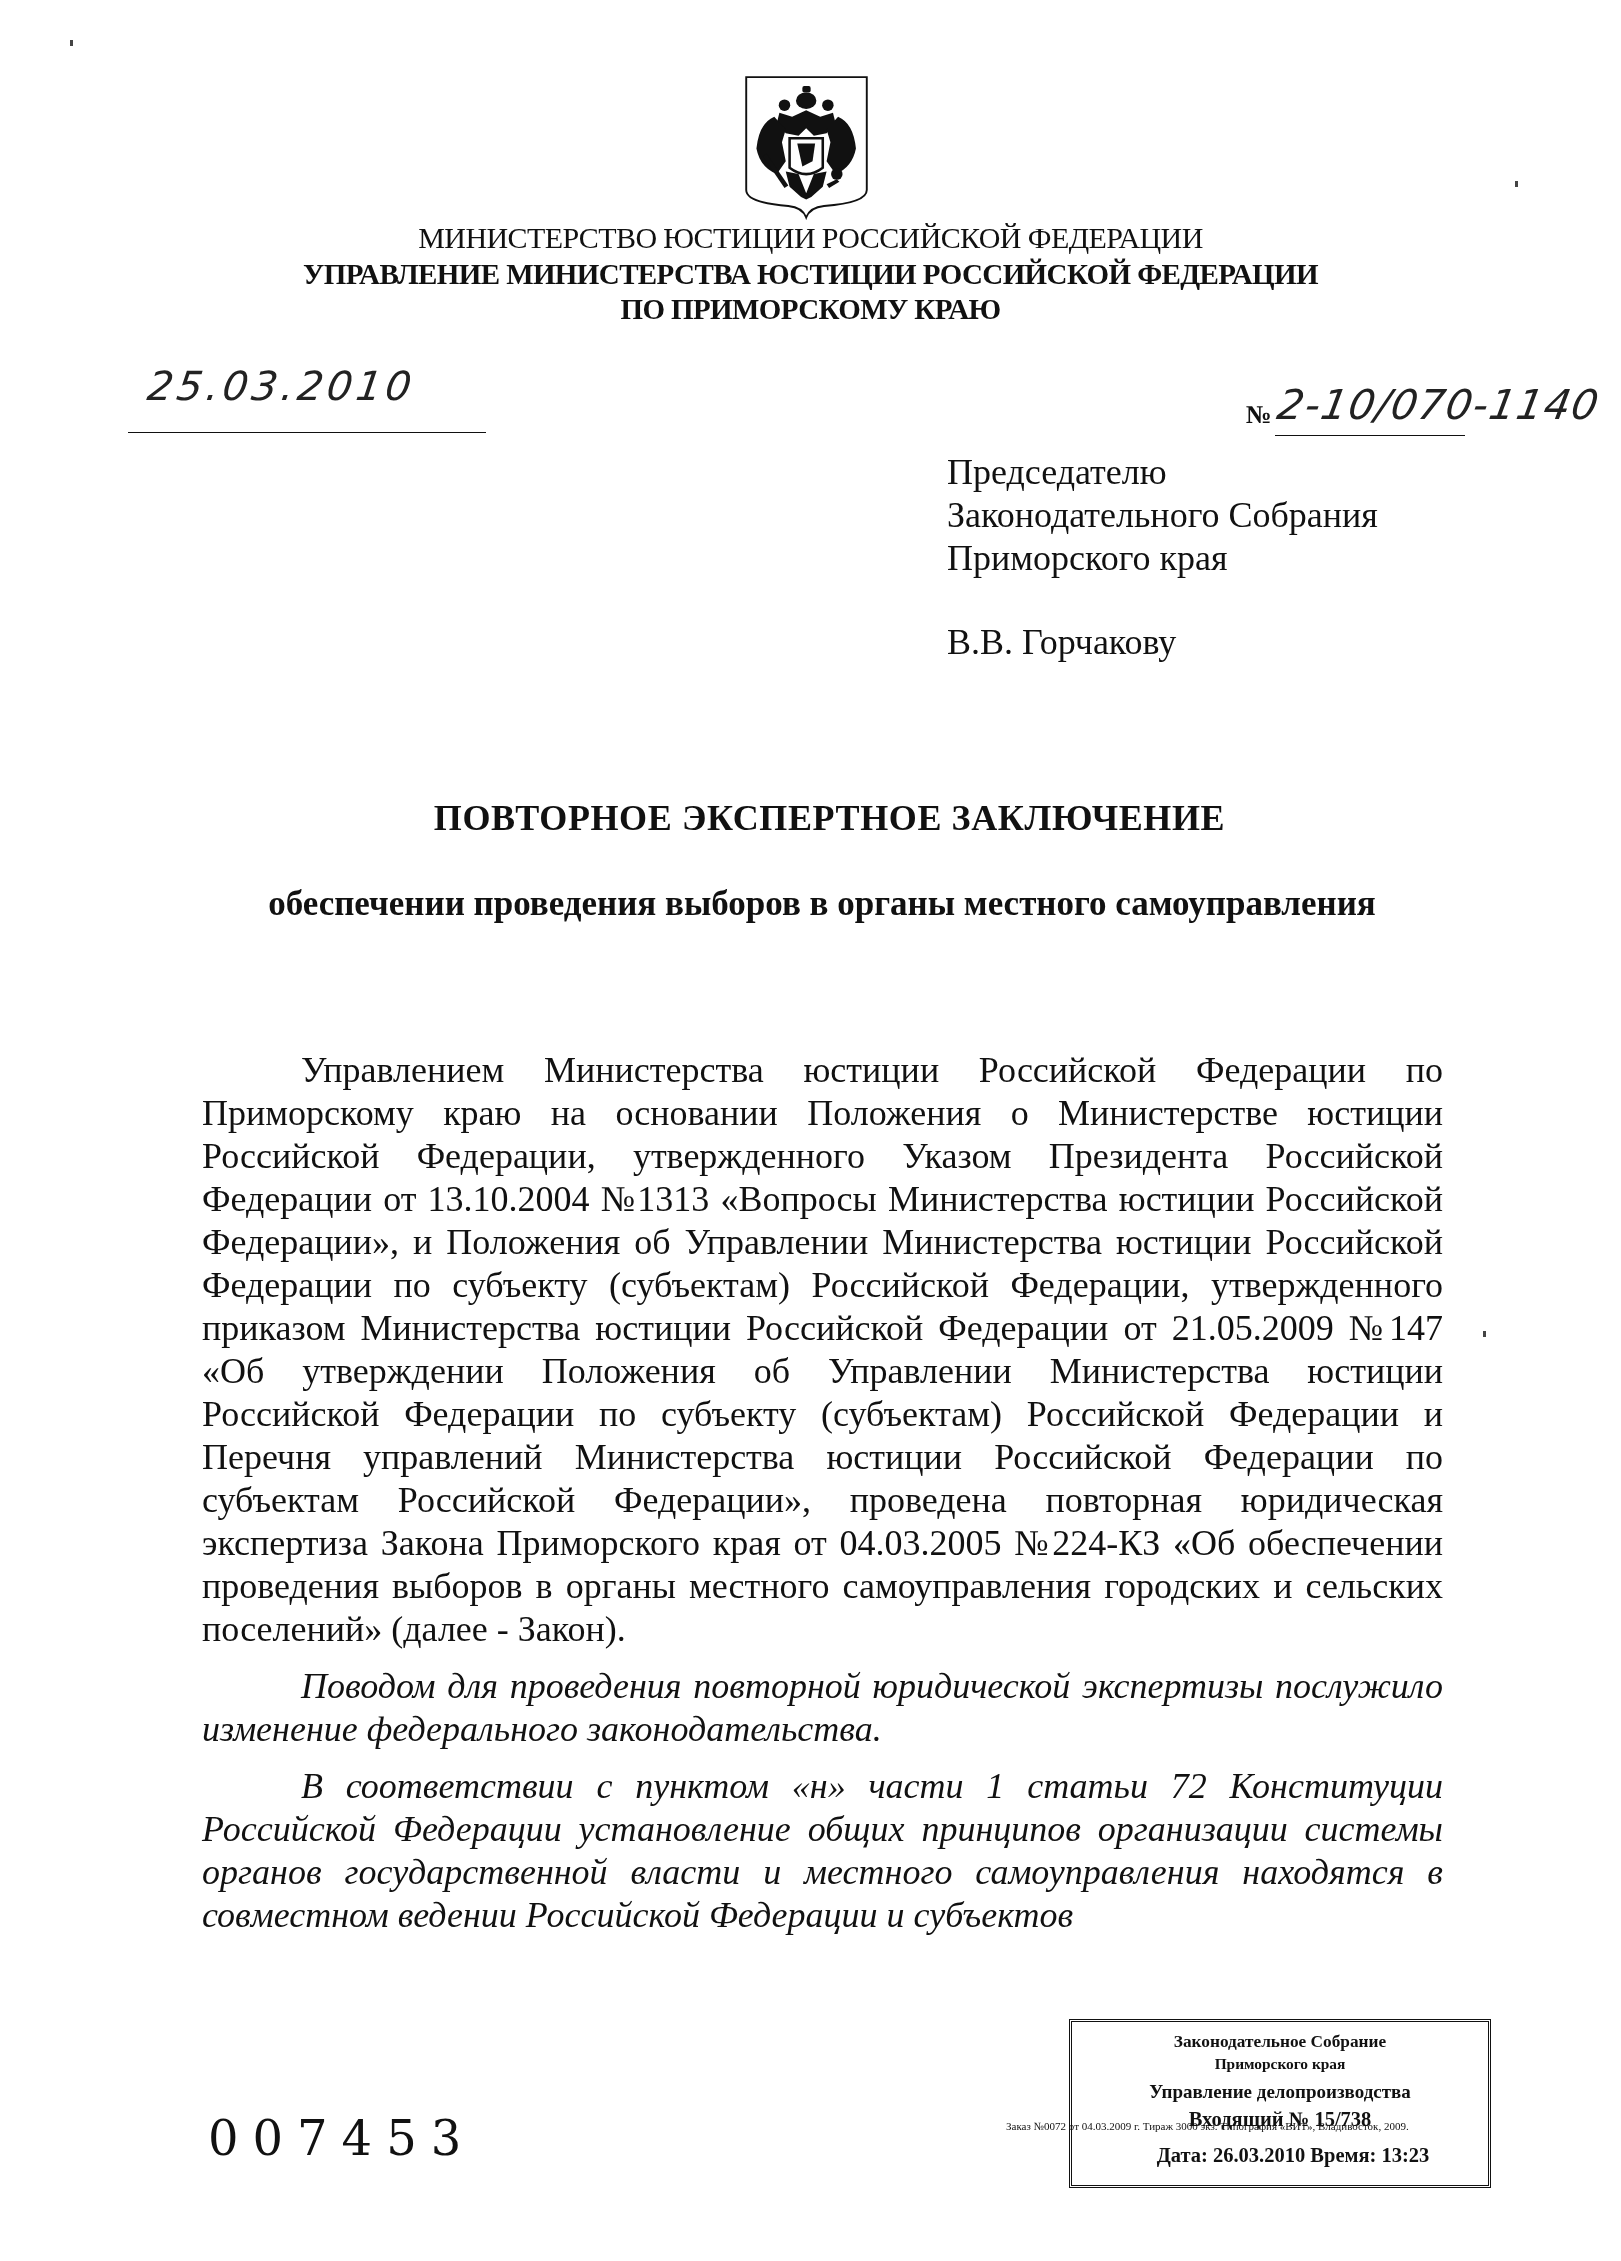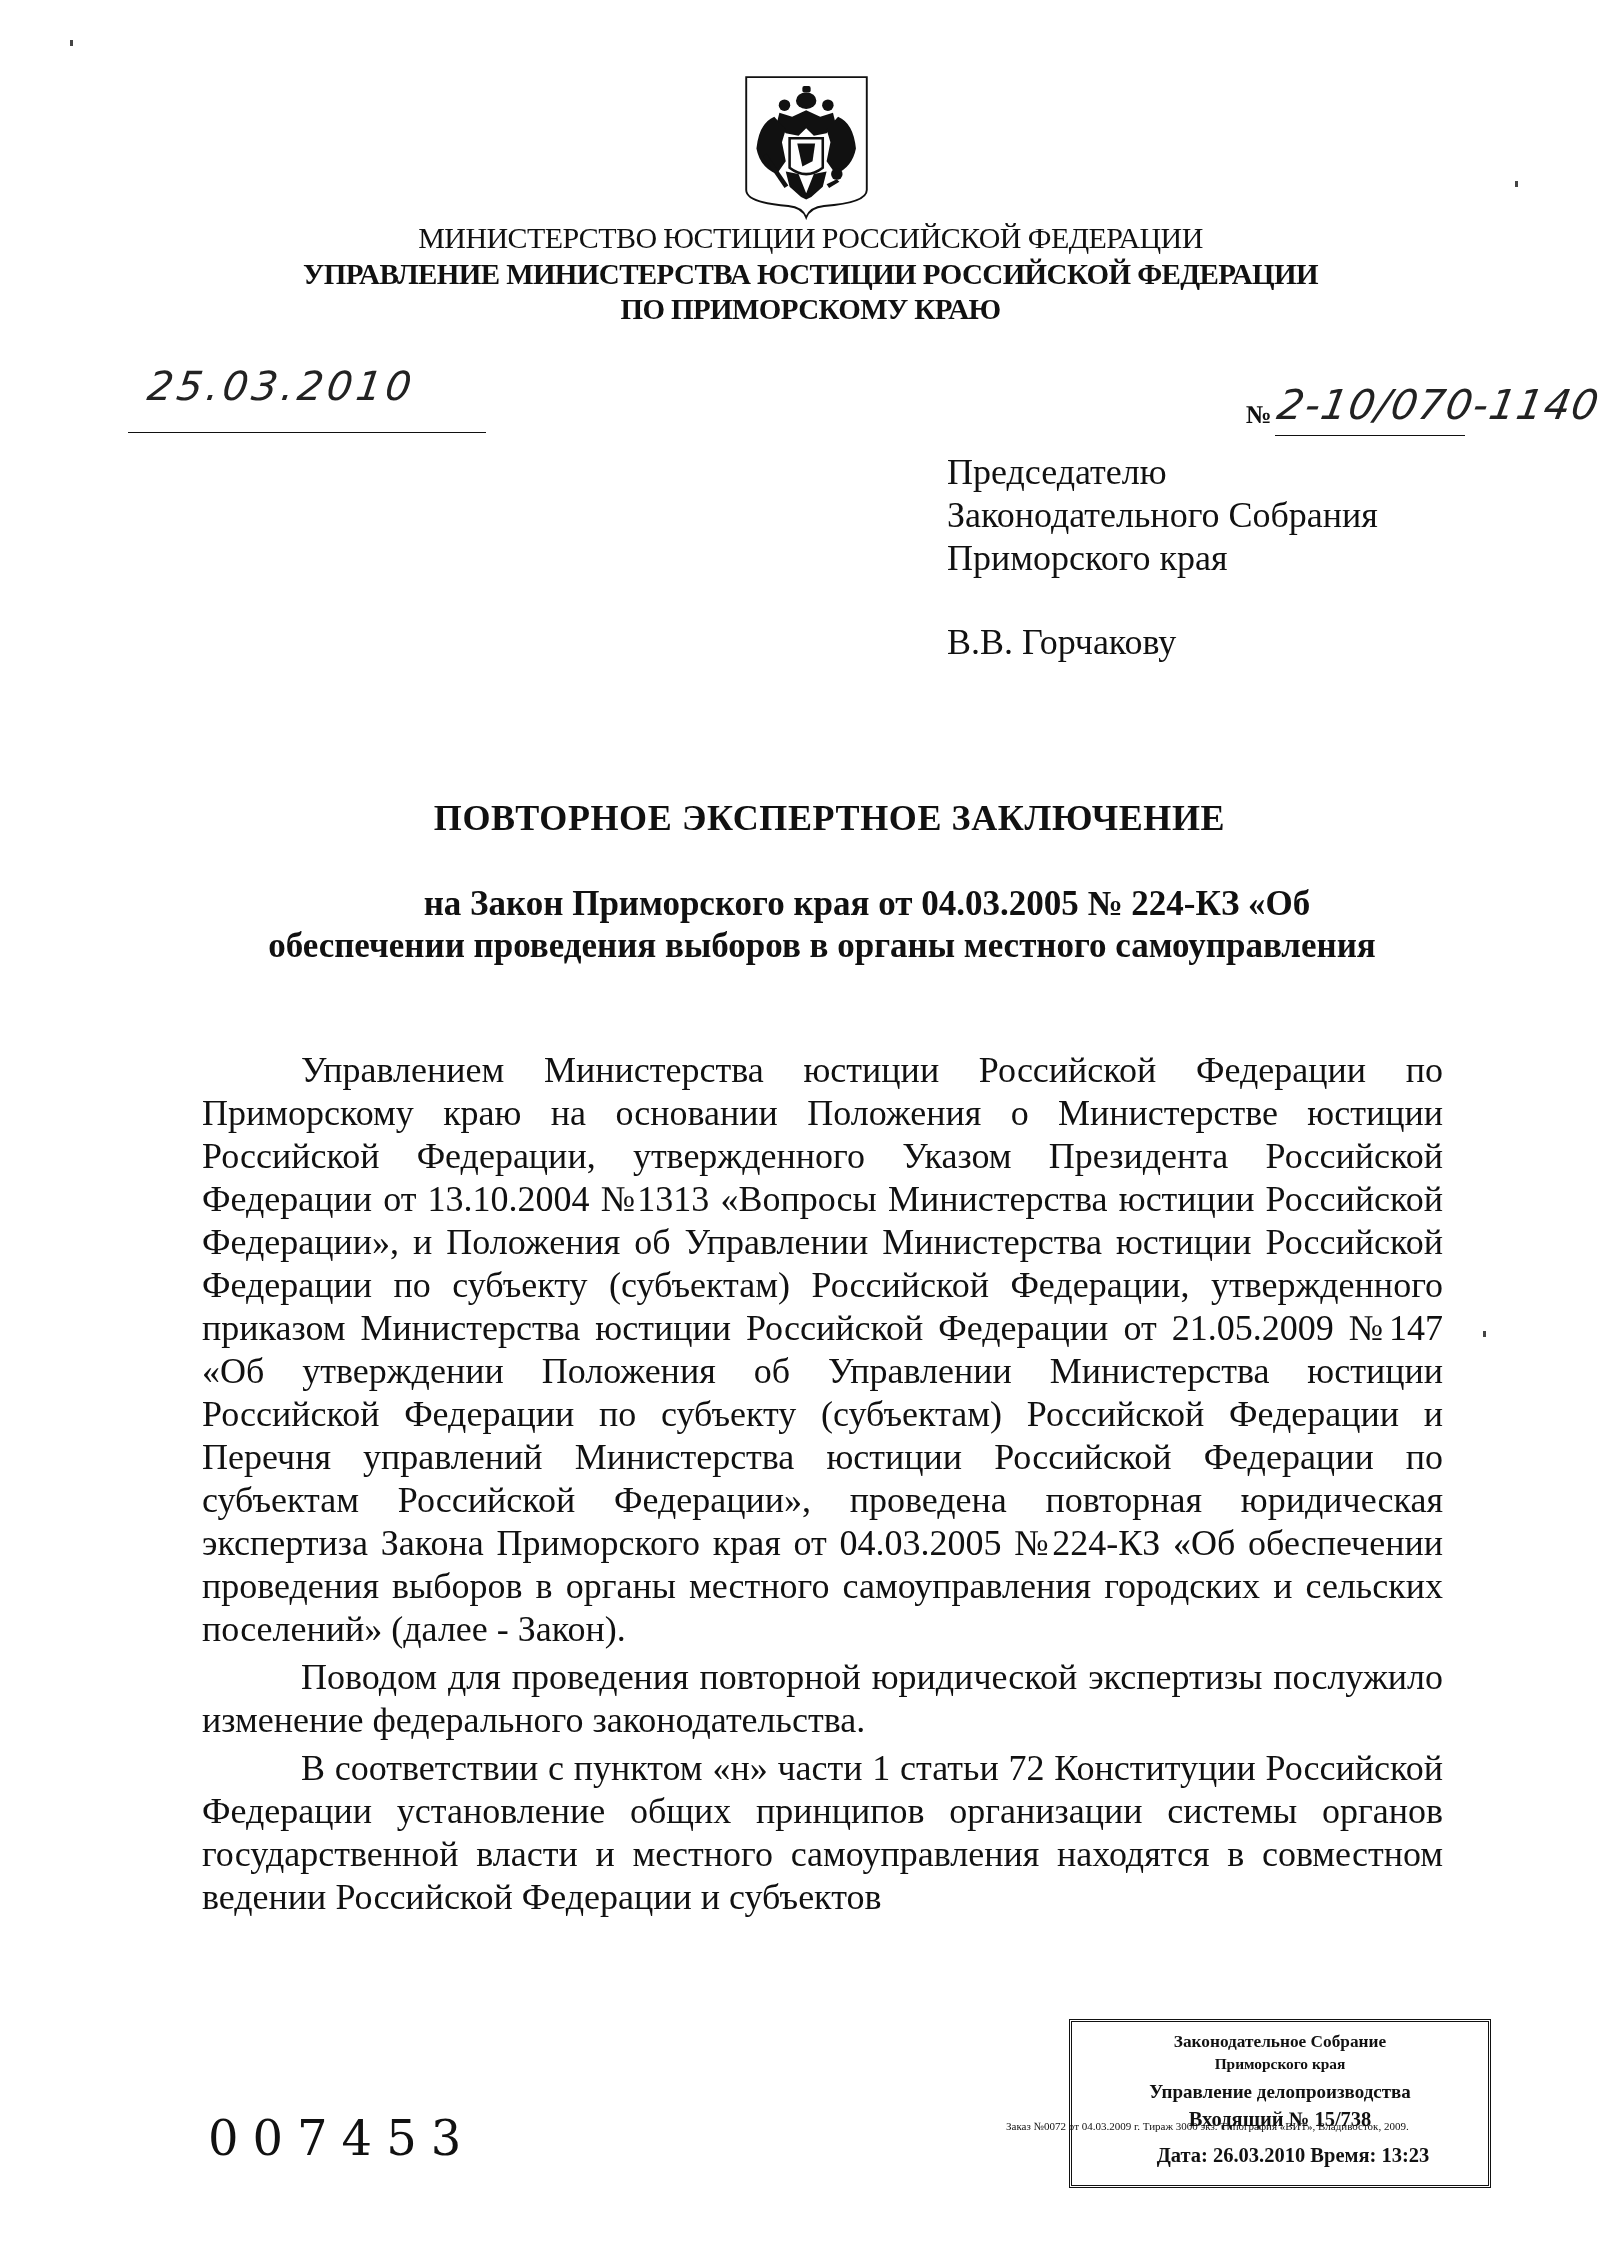--- a/index.html
+++ b/index.html
@@ -22,21 +22,21 @@
 
   .recip { left: 947px; font-size: 36px; white-space: nowrap; }
   .r1 { top: 451px; } .r2 { top: 494px; } .r3 { top: 537px; } .r4 { top: 621px; }
 
   .title { left: 0; width: 1621px; top: 797px; text-align: center; font-size: 36px; font-weight: bold; letter-spacing: 0.6px; padding-left: 38px; box-sizing: border-box; }
   .subtitle { left: 211px; width: 1222px; top: 883px; text-align: center; font-size: 35px; font-weight: bold; line-height: 42px; }
   .subtitle .l1 { display: block; padding-left: 90px; }
 
   .body { left: 202px; width: 1241px; top: 1049px; font-size: 36px; line-height: 43px; text-align: justify; }
   .body p { margin: 0; text-indent: 99px; }
-  .body p.gap { margin-top: 5px; }
+  .body p.gap { margin-top: 14px; font-style: italic; }
 
   .serial { left: 208px; top: 2110px; font-family: "DejaVu Serif", serif; font-weight: normal; font-size: 48px; letter-spacing: 14px; }
 
   .stamp { left: 1069px; top: 2019px; width: 422px; height: 169px; border: 3.8px double #111; background: transparent; box-sizing: border-box; }
   .stamp-line { left: 1069px; width: 422px; text-align: center; font-weight: bold; white-space: nowrap; color: #111; }
   .s1 { top: 2032px; font-size: 17.3px; }
   .s2 { top: 2055px; font-size: 15.4px; }
   .s3 { top: 2081px; font-size: 19px; }
   .s4 { top: 2108px; font-size: 20.5px; }
   .s5 { top: 2144px; font-size: 20.5px; padding-left: 13px; }
@@ -77,21 +77,20 @@
 <div class="abs ref-line"></div>
 <div class="abs hand ref-text">2-10/070-1140</div>
 
 <div class="abs recip r1">Председателю</div>
 <div class="abs recip r2">Законодательного Собрания</div>
 <div class="abs recip r3">Приморского края</div>
 <div class="abs recip r4">В.В. Горчакову</div>
 
 <div class="abs title">ПОВТОРНОЕ ЭКСПЕРТНОЕ ЗАКЛЮЧЕНИЕ</div>
 <div class="abs subtitle">
-  <span class="l1">на Закон Приморского края от 04.03.2005 № 224-КЗ «Об</span>
   <span style="display:block">обеспечении проведения выборов в органы местного самоуправления</span>
 </div>
 
 <div class="abs body">
   <p>Управлением Министерства юстиции Российской Федерации по Приморскому краю на основании Положения о Министерстве юстиции Российской Федерации, утвержденного Указом Президента Российской Федерации от 13.10.2004 №1313 «Вопросы Министерства юстиции Российской Федерации», и Положения об Управлении Министерства юстиции Российской Федерации по субъекту (субъектам) Российской Федерации, утвержденного приказом Министерства юстиции Российской Федерации от 21.05.2009 №147 «Об утверждении Положения об Управлении Министерства юстиции Российской Федерации по субъекту (субъектам) Российской Федерации и Перечня управлений Министерства юстиции Российской Федерации по субъектам Российской Федерации», проведена повторная юридическая экспертиза Закона Приморского края от 04.03.2005 №224-КЗ «Об обеспечении проведения выборов в органы местного самоуправления городских и сельских поселений» (далее - Закон).</p>
   <p class="gap">Поводом для проведения повторной юридической экспертизы послужило изменение федерального законодательства.</p>
   <p class="gap">В соответствии с пунктом «н» части 1 статьи 72 Конституции Российской Федерации установление общих принципов организации системы органов государственной власти и местного самоуправления находятся в совместном ведении Российской Федерации и субъектов</p>
 </div>
 
 <div class="abs serial">007453</div>

